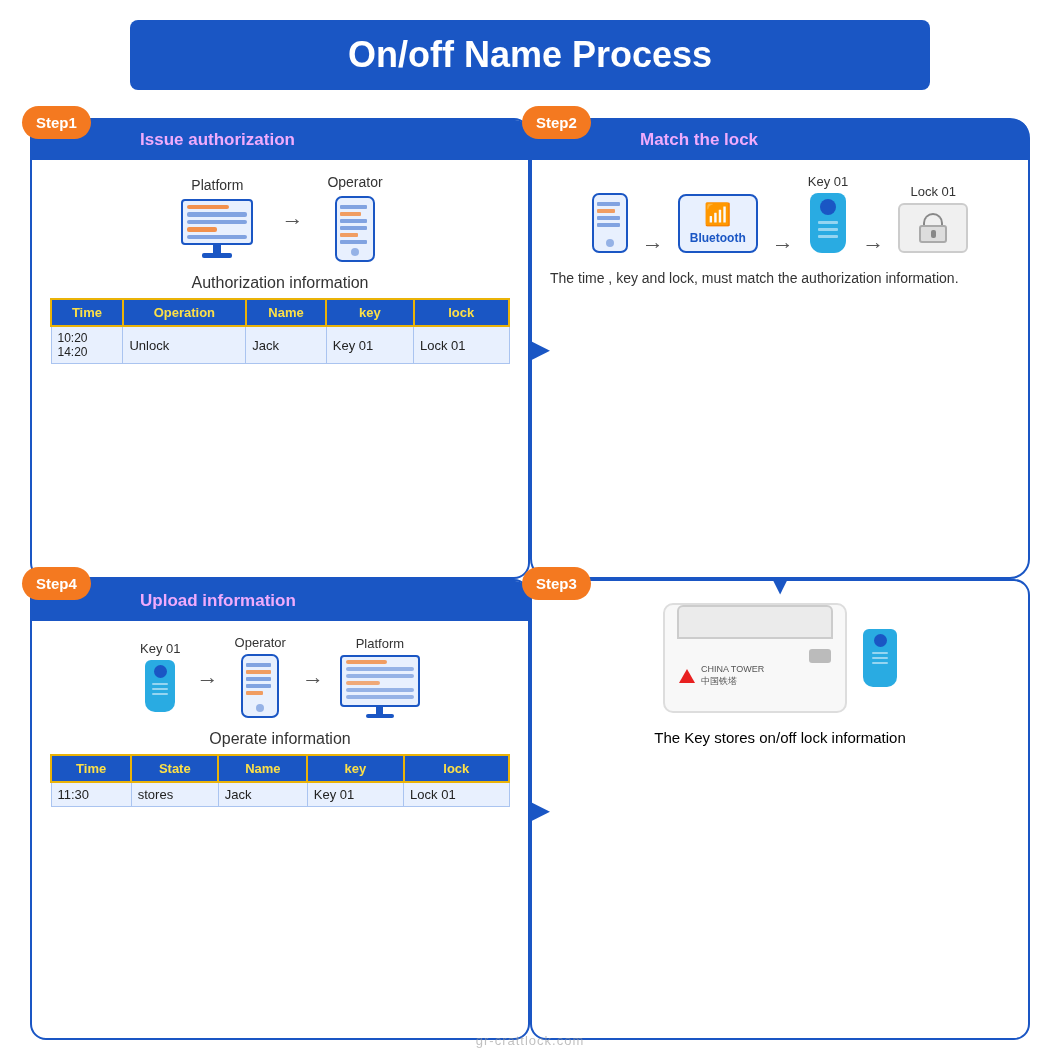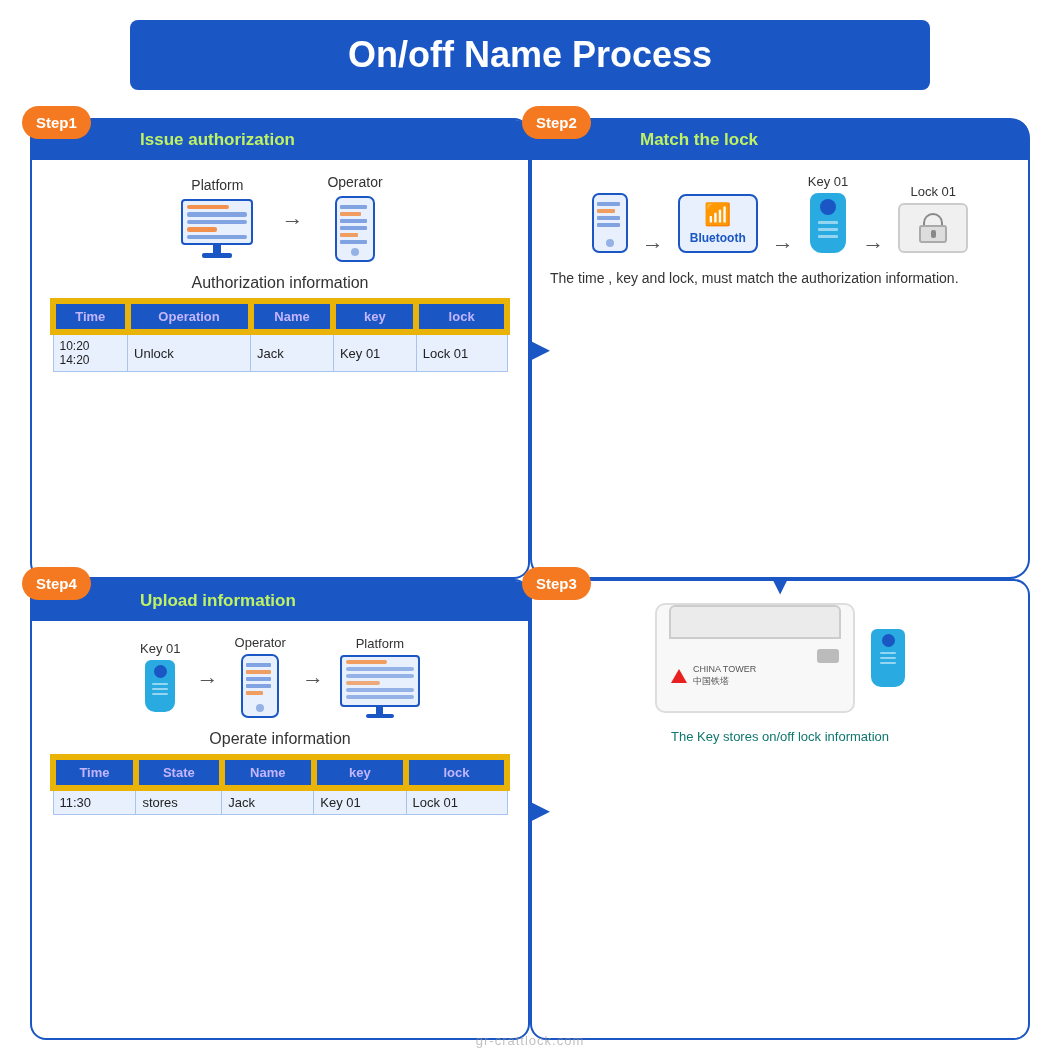--- a/index.html
+++ b/index.html
@@ -49,21 +49,21 @@
       border-radius: 16px;
       padding: 0;
       position: relative;
       overflow: visible;
       display: flex;
       flex-direction: column;
     }
 
     .step-header {
       background: #1a56c4;
-      color: #bef264;
+      color: #f0abfc;
       font-size: 17px;
       font-weight: bold;
       padding: 10px 18px;
       border-radius: 0;
       display: flex;
       align-items: center;
       border-top-left-radius: 13px;
       border-top-right-radius: 13px;
     }
 
@@ -215,24 +215,24 @@
       text-align: center;
     }
 
     .info-table {
       border-collapse: collapse;
       width: 100%;
       font-size: 13px;
     }
     .info-table th {
       background: #1a56c4;
-      color: #c4b5fd;
+      color: #fde047;
       padding: 5px 6px;
       text-align: center;
-      border: 6px solid #eab308;
+      border: 2px solid #eab308;
     }
     .info-table td {
       background: #e8f0fe;
       color: #222;
       padding: 4px 6px;
       text-align: left;
       border: 1px solid #aac4f0;
     }
     .info-table td.time-cell {
       font-size: 12px;
@@ -296,22 +296,22 @@
 
     .step2-text {
       font-size: 14px;
       color: #333;
       line-height: 1.6;
       text-align: left;
       width: 100%;
     }
 
     .step3-text {
-      font-size: 13px;
-      color: #0f766e;
+      font-size: 15px;
+      color: #000000;
       text-align: left;
       margin-top: 8px;
     }
 
     
     .step4-devices {
       display: flex;
       align-items: center;
       justify-content: center;
       gap: 10px;
@@ -336,21 +336,21 @@
       display: flex;
       flex-direction: row;
       align-items: center;
       justify-content: center;
       gap: 16px;
       width: 100%;
       margin: 8px 0;
     }
 
     .ct-body {
-      width: 200px;
+      width: 184px;
       height: 110px;
       background: #f8f8f8;
       border: 2px solid #ddd;
       border-radius: 10px;
       display: flex;
       flex-direction: column;
       align-items: flex-start;
       justify-content: center;
       padding: 10px 14px;
       position: relative;

